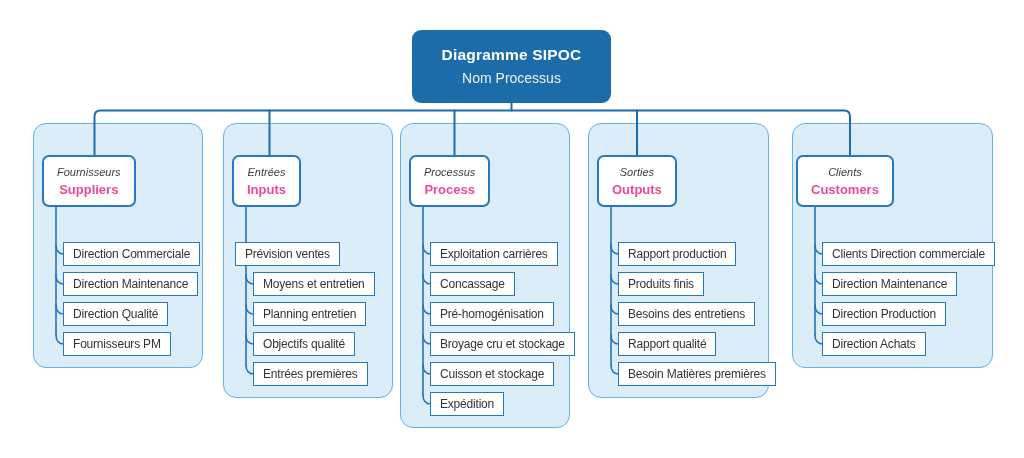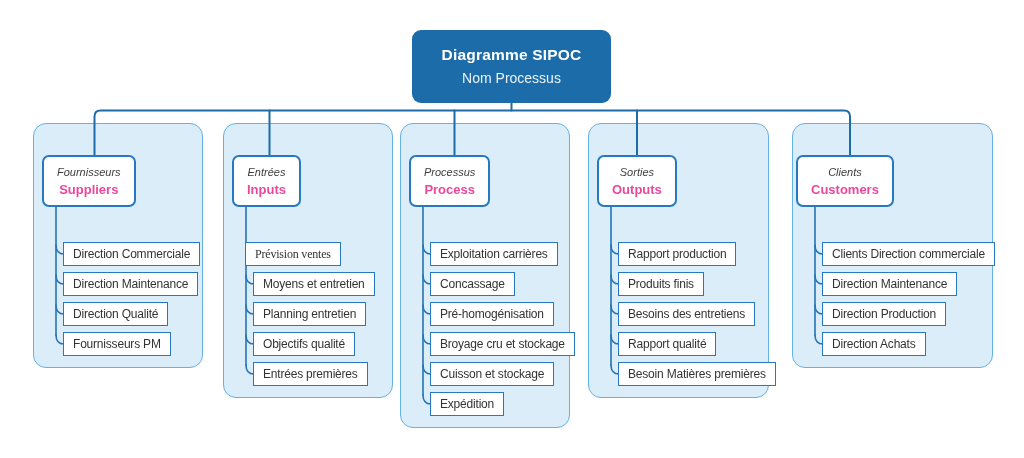--- a/index.html
+++ b/index.html
@@ -105,21 +105,21 @@
       </div>
       <div class="node" style="left: 63px; top: 242px;">Direction Commerciale</div>
       <div class="node" style="left: 63px; top: 272px;">Direction Maintenance</div>
       <div class="node" style="left: 63px; top: 302px;">Direction Qualité</div>
       <div class="node" style="left: 63px; top: 332px;">Fournisseurs PM</div>
       <div class="col-container" style="left: 223px; width: 170px; height: 275px;"></div>
       <div class="col-header" style="left: 232px;">
         <span class="fr">Entrées</span>
         <span class="en">Inputs</span>
       </div>
-      <div class="node" style="left: 245px; top: 242px; font-family: Liberation Serif, serif;">Prévision ventes</div>
+      <div class="node" style="left: 235px; top: 242px;">Prévision ventes</div>
       <div class="node" style="left: 253px; top: 272px;">Moyens et entretien</div>
       <div class="node" style="left: 253px; top: 302px;">Planning entretien</div>
       <div class="node" style="left: 253px; top: 332px;">Objectifs qualité</div>
       <div class="node" style="left: 253px; top: 362px;">Entrées premières</div>
       <div class="col-container" style="left: 400px; width: 170px; height: 305px;"></div>
       <div class="col-header" style="left: 409px;">
         <span class="fr">Processus</span>
         <span class="en">Process</span>
       </div>
       <div class="node" style="left: 430px; top: 242px;">Exploitation carrières</div>

